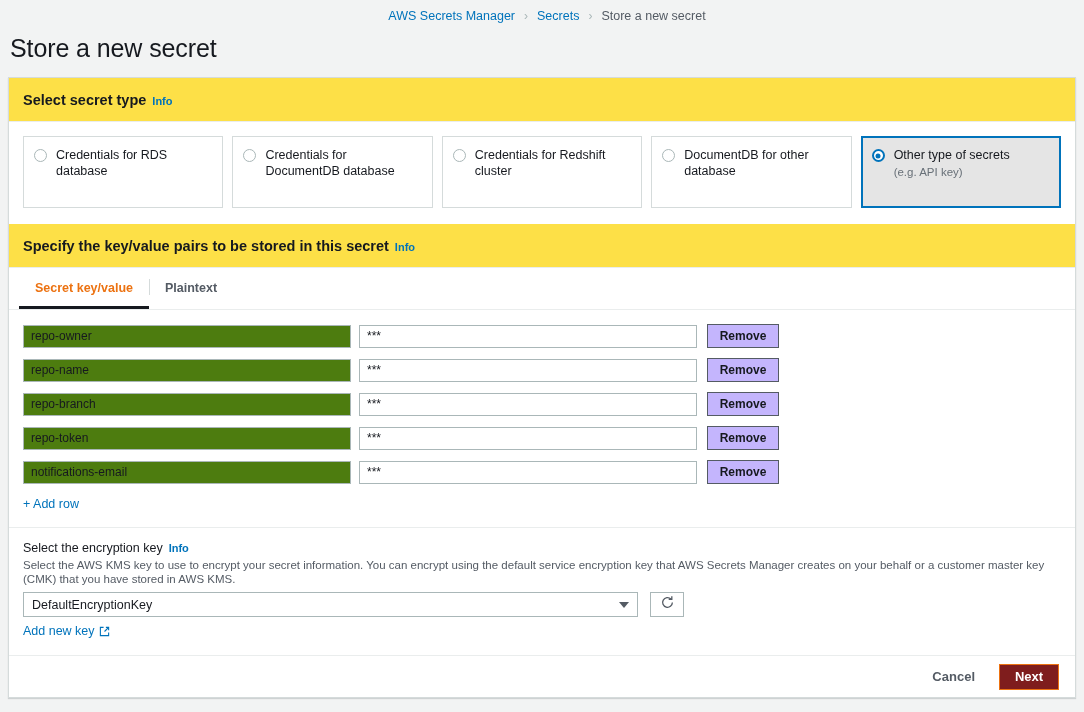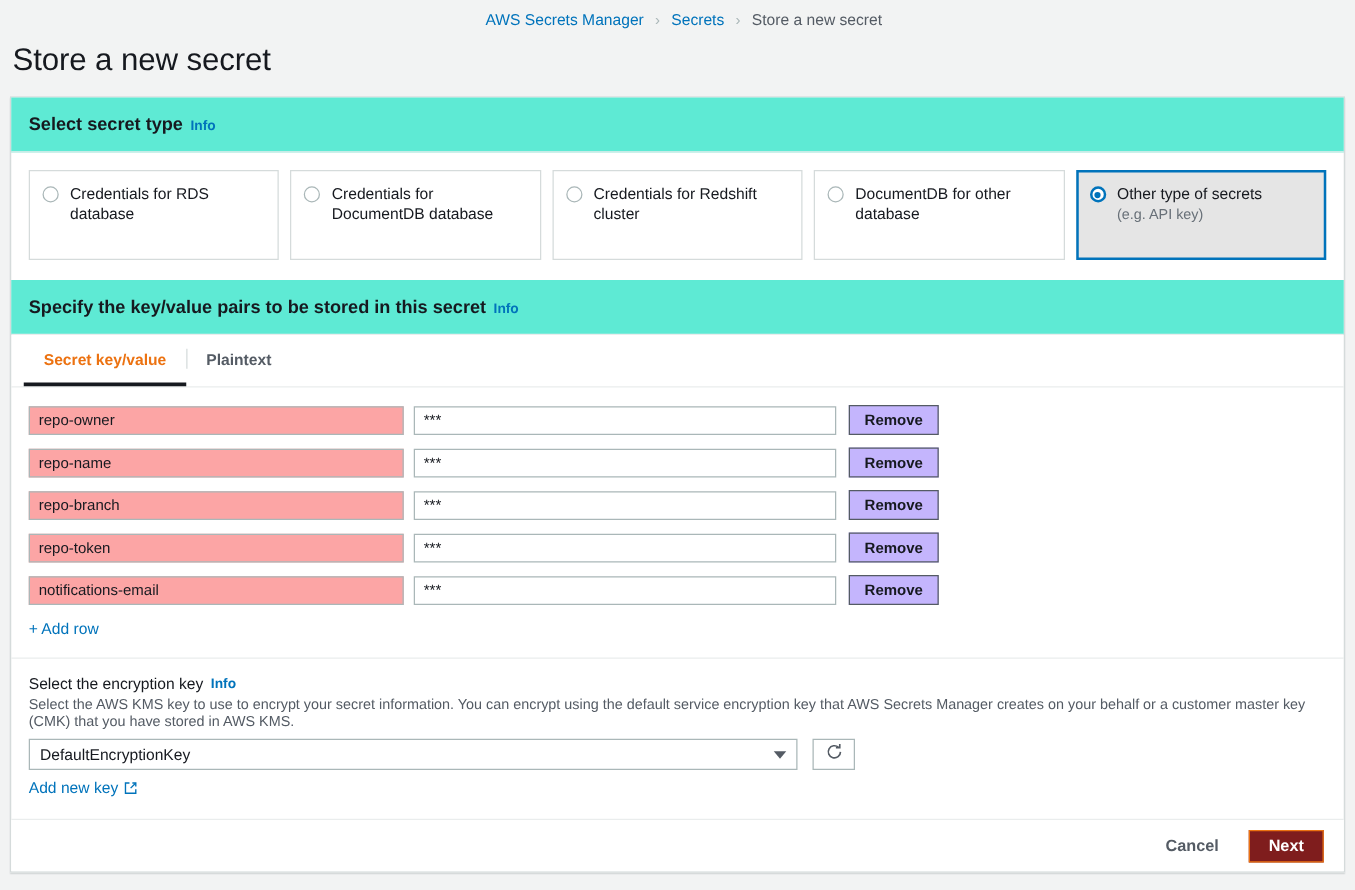--- a/index.html
+++ b/index.html
@@ -47,21 +47,21 @@
     position: absolute;
     left: 8px;
     top: 77px;
     width: 1068px;
     background: #ffffff;
     border: 1px solid #d5dbdb;
     box-shadow: 0 1px 1px 0 rgba(0,28,36,0.15);
   }
 
   .section-head {
-    background: #5eead4;
+    background: #fde047;
     border-bottom: 1px solid #eaeded;
     padding: 14px 14px 13px 14px;
     display: flex;
     align-items: baseline;
   }
   .section-head h2 {
     font-size: 14.5px;
     font-weight: bold;
     margin: 0;
     color: #16191f;
@@ -158,24 +158,24 @@
   }
 
   
   .kv-area { padding: 14px 14px 6px 14px; }
   .kv-row {
     display: flex;
     align-items: center;
     margin-bottom: 10px;
   }
   .kv-key {
-    width: 300px;
+    width: 328px;
     height: 23px;
     border: 1px solid #aab7b8;
-    background: #fca5a5;
+    background: #4d7c0f;
     font-size: 12px;
     font-family: "Liberation Sans", sans-serif;
     color: #16191f;
     padding: 0 7px;
     outline: none;
   }
   .kv-val {
     width: 338px;
     height: 23px;
     border: 1px solid #aab7b8;

